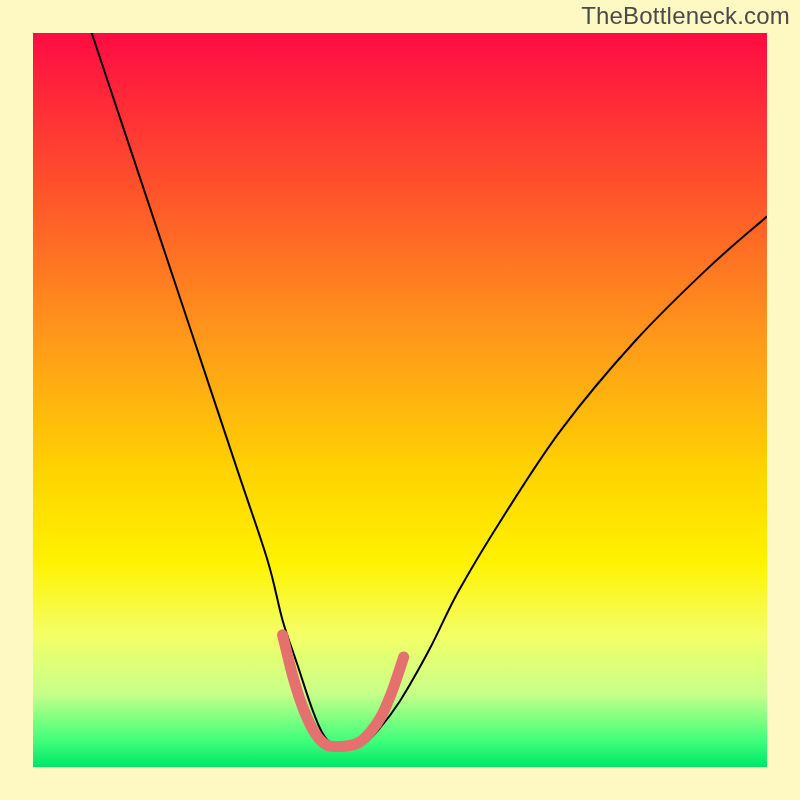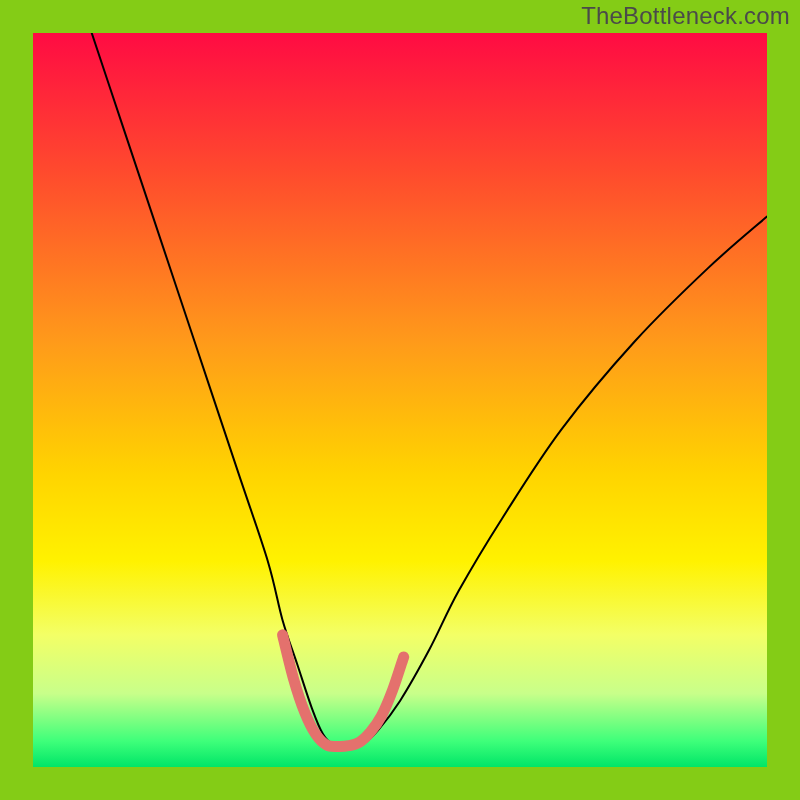--- a/index.html
+++ b/index.html
@@ -8,21 +8,21 @@
     width: 800px;
     height: 800px;
     background: #000;
     overflow: hidden;
     font-family: Arial, Helvetica, sans-serif;
   }
   .stage {
     position: relative;
     width: 800px;
     height: 800px;
-    background: #84cc16;
+    background: #fef9c3;
   }
   .watermark {
     position: absolute;
     top: 2px;
     right: 10px;
     color: #4a4a4a;
     font-size: 24px;
     font-weight: 400;
     letter-spacing: 0.2px;
     z-index: 5;

